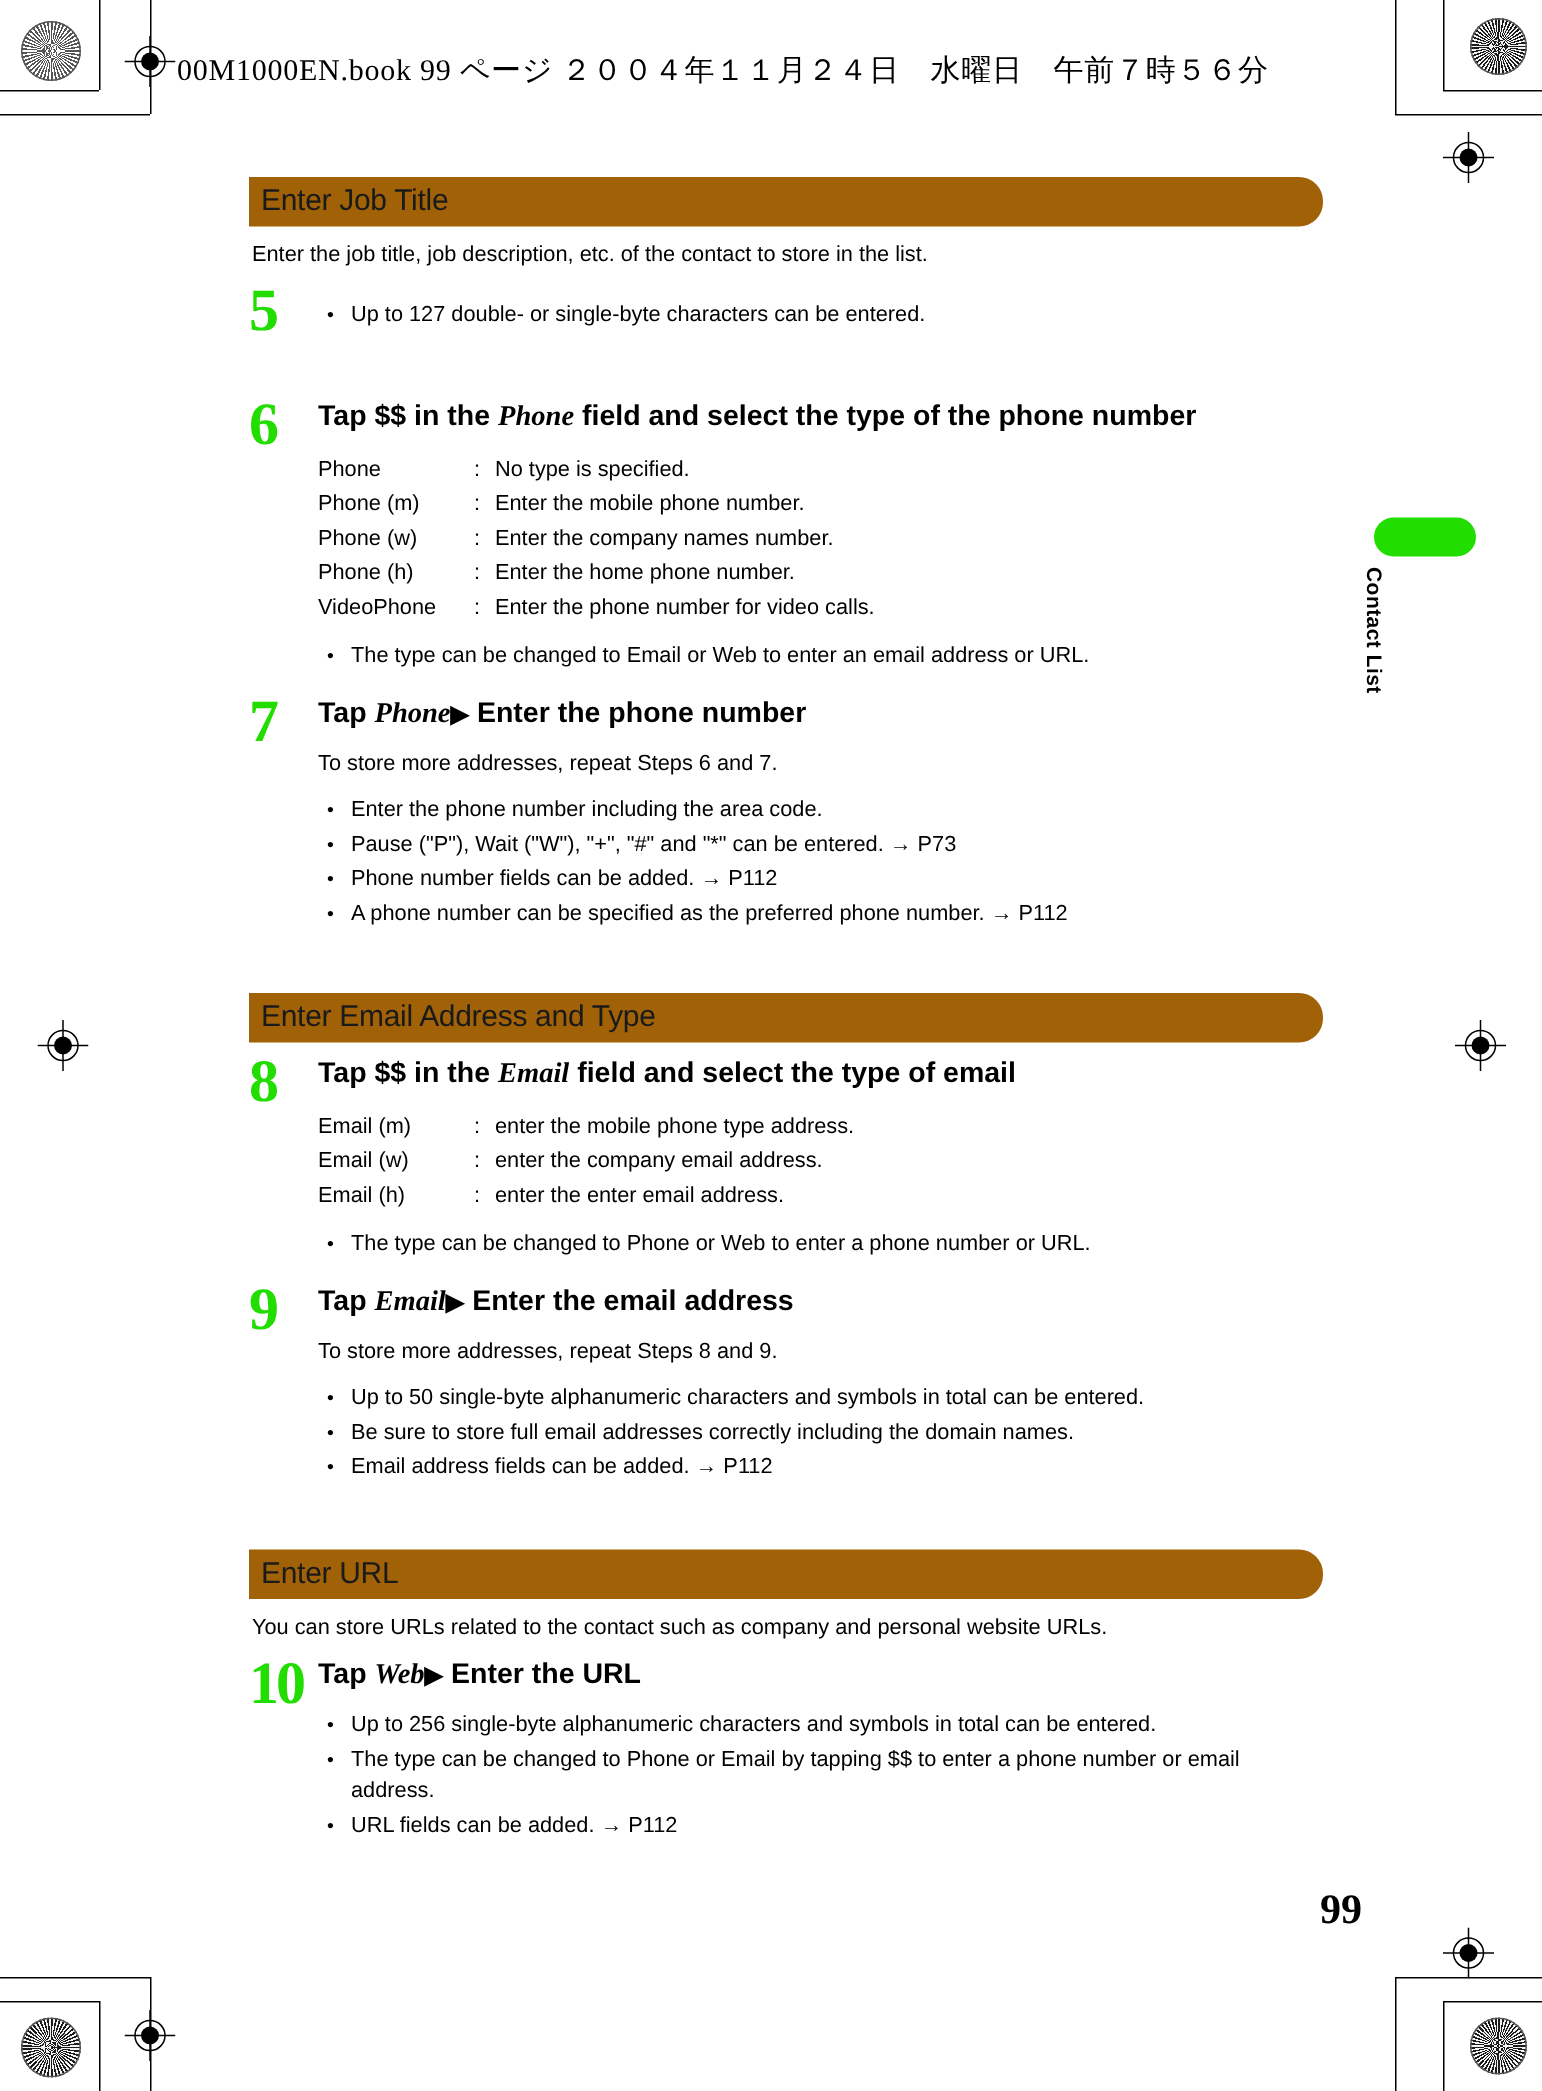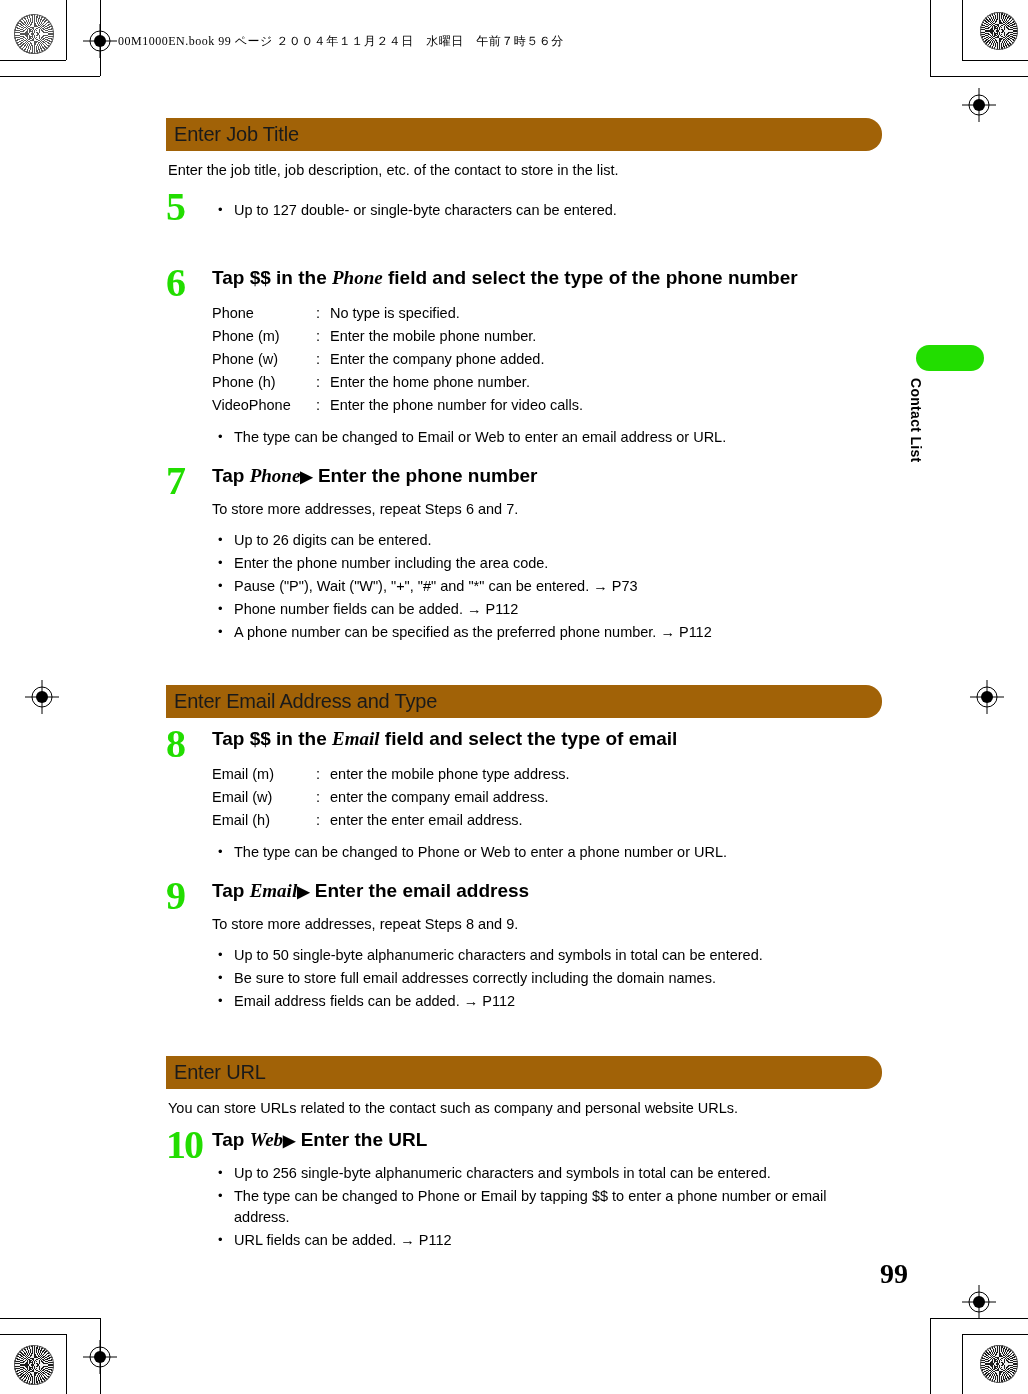--- a/index.html
+++ b/index.html
@@ -36,21 +36,21 @@
   .cropline { position: absolute; background: #000; }
   .cropline.h { height: 1px; }
   .cropline.v { width: 1px; }
 
   
   .slug {
     position: absolute;
     left: 118px;
     top: 33px;
     font-family: "Liberation Serif", serif;
-    font-size: 12px;
+    font-size: 20px;
     letter-spacing: 0.5px;
     white-space: nowrap;
   }
 
   
   .page {
     position: absolute;
     left: 166px;
     top: 118px;
     width: 716px;
@@ -287,21 +287,21 @@
             <span class="defdesc">No type is specified.</span>
           </div>
           <div class="defrow">
             <span class="defterm">Phone (m)</span>
             <span class="defsep">:</span>
             <span class="defdesc">Enter the mobile phone number.</span>
           </div>
           <div class="defrow">
             <span class="defterm">Phone (w)</span>
             <span class="defsep">:</span>
-            <span class="defdesc">Enter the company phone added.</span>
+            <span class="defdesc">Enter the company names number.</span>
           </div>
           <div class="defrow">
             <span class="defterm">Phone (h)</span>
             <span class="defsep">:</span>
             <span class="defdesc">Enter the home phone number.</span>
           </div>
           <div class="defrow">
             <span class="defterm">VideoPhone</span>
             <span class="defsep">:</span>
             <span class="defdesc">Enter the phone number for video calls.</span>
@@ -313,21 +313,20 @@
         </ul>
       </div>
     </div>
 
     <div class="step" style="margin-top:14px;">
       <div class="step-num">7</div>
       <div class="step-body">
         <div class="step-head"><span>Tap </span><span class="fieldname">Phone</span><span class="tri">▶</span><span> Enter the phone number</span></div>
         <p class="note">To store more addresses, repeat Steps 6 and 7.</p>
         <ul class="bullets tight">
-          <li>Up to 26 digits can be entered.</li>
           <li>Enter the phone number including the area code.</li>
           <li>Pause ("P"), Wait ("W"), "+", "#" and "*" can be entered. → P73</li>
           <li>Phone number fields can be added. → P112</li>
           <li>A phone number can be specified as the preferred phone number. → P112</li>
         </ul>
       </div>
     </div>
   </div>
 
   <div class="section" style="margin-top:40px;">

